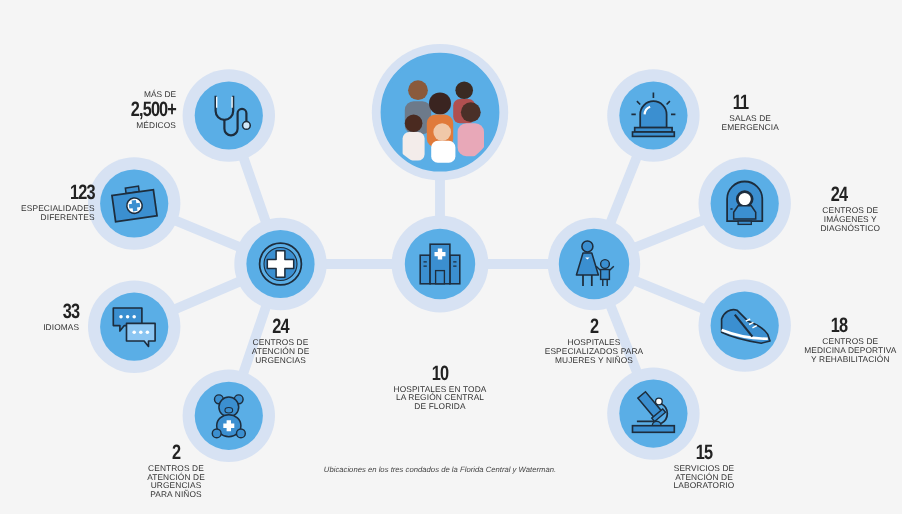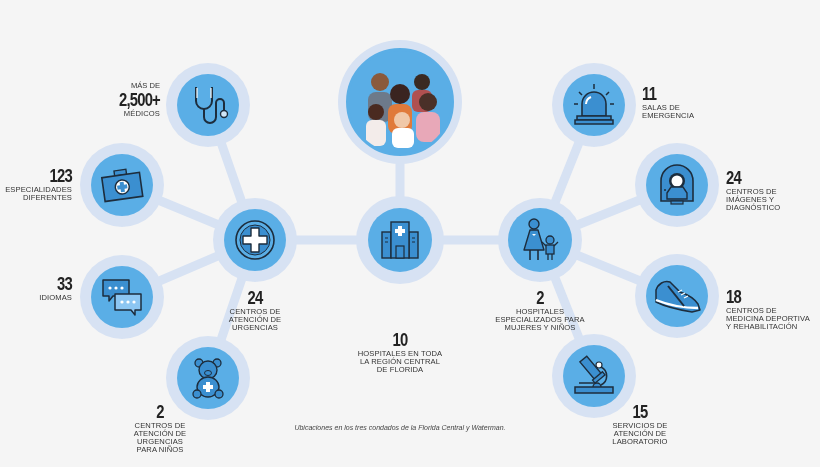--- a/index.html
+++ b/index.html
@@ -7,21 +7,21 @@
   svg.links { position:absolute; left:0; top:0; width:820px; height:467px; }
   .node { position:absolute; border-radius:50%; background:#d7e2f3; display:flex; align-items:center; justify-content:center; }
   .node .inner { border-radius:50%; background:#5aaee6; display:flex; align-items:center; justify-content:center; overflow:hidden; }
   .node .inner svg { display:block; }
   .stat { position:absolute; text-transform:uppercase; line-height:1.05; }
   .stat .num { font-family:"Liberation Sans", sans-serif; font-weight:700; font-size:19px; letter-spacing:-1px; transform:scaleX(0.78); display:block; color:#222; }
   .stat .lbl { font-size:7.6px; display:block; color:#333; letter-spacing:0.1px; }
   .stat .pre { font-size:7.6px; display:block; color:#333; }
   .right-al { text-align:right; }
   .right-al .num { transform-origin:right center; }
-  .left-al { text-align:left; }
+  .left-al { text-align:center; }
   .left-al .num { transform-origin:left center; }
   .center-al { text-align:center; }
   .center-al .num { transform-origin:center center; }
   .footnote { position:absolute; left:280px; top:424px; width:240px; text-align:center; font-style:italic; font-size:7px; color:#444; }
   .family { background:radial-gradient(circle at 50% 40%, #f2e6da 0 30%, #c89a7c 31% 45%, #e9d8cc 46% 100%); }
 </style>
 </head>
 <body>
 
 <svg class="links" viewBox="0 0 820 467">
@@ -135,21 +135,21 @@
     <svg width="46" height="46" viewBox="0 0 46 46">
       <g transform="rotate(-8 23 23)">
         <rect x="17" y="8" width="12" height="5" fill="#3b8fd0" stroke="#1d2d3d" stroke-width="1.4"></rect>
         <rect x="4" y="13" width="38" height="24" fill="#3b8fd0" stroke="#1d2d3d" stroke-width="1.6"></rect>
         <circle cx="23" cy="25" r="7" fill="#fff" stroke="#1d2d3d" stroke-width="1.4"></circle>
         <path d="M21 20h4v3h3v4h-3v3h-4v-3h-3v-4h3z" fill="#3b8fd0"></path>
       </g>
     </svg>
   </div>
 </div>
-<div class="stat right-al" style="left:2px;top:166px;width:70px;">
+<div class="stat right-al" style="left:16px;top:166px;width:70px;">
   <span class="num">123</span>
   <span class="lbl">ESPECIALIDADES</span>
   <span class="lbl">DIFERENTES</span>
 </div>
 
 <div class="node" style="left:80px;top:255px;width:84px;height:84px;">
   <div class="inner" style="width:62px;height:62px;">
     <svg width="46" height="46" viewBox="0 0 46 46">
       <path d="M4 6h26v16H14l-4 5v-5H4z" fill="#3b8fd0" stroke="#1d2d3d" stroke-width="1.5" stroke-linejoin="round"></path>
       <circle cx="11" cy="14" r="1.6" fill="#fff"></circle>

